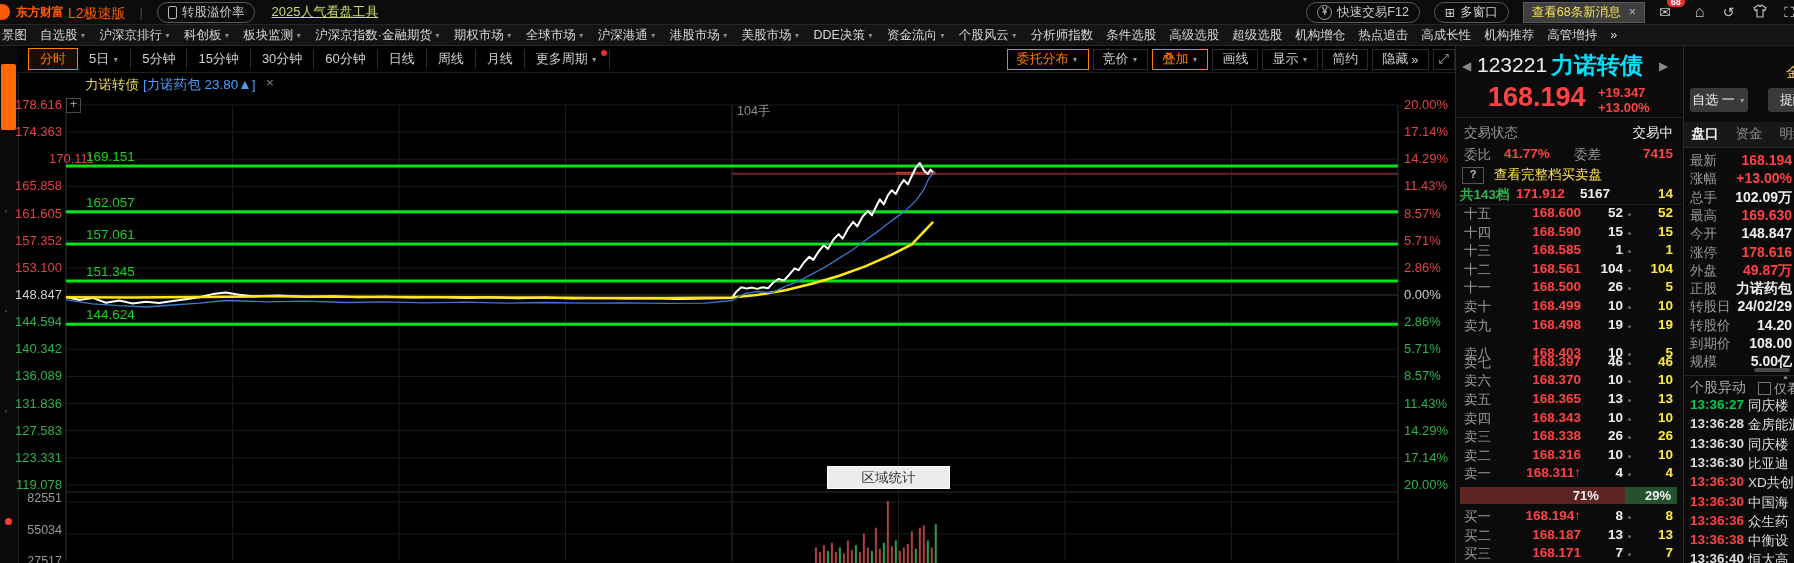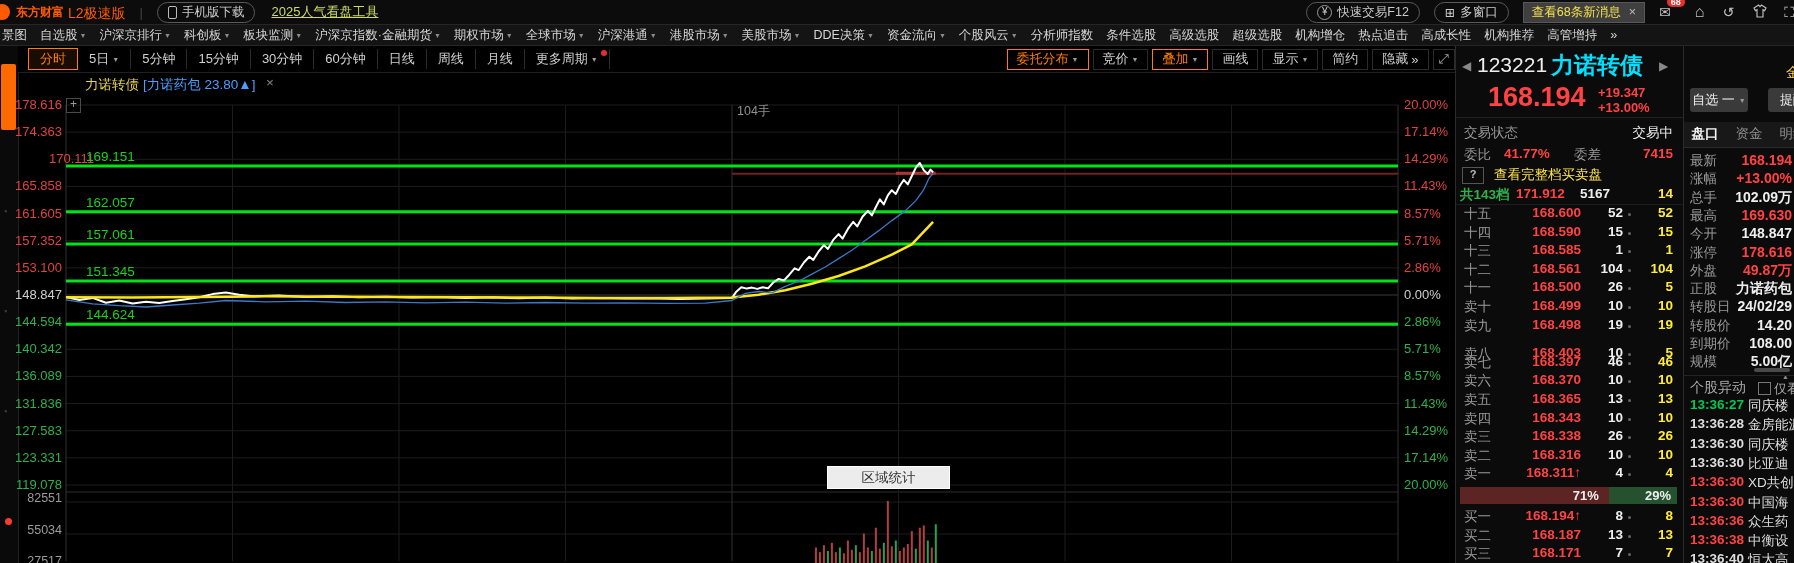--- a/index.html
+++ b/index.html
@@ -80,21 +80,21 @@
   .prow{position:absolute;left:0;width:227px;font-size:13.5px;}
   .lbl{color:#999;} .red{color:#ff4242;} .grn2{color:#2fb24a;} .wht{color:#eee;} .yel{color:#ffe34d;}
   .bold{font-weight:bold;}
   .book-row{position:absolute;left:0;width:227px;height:19px;font-size:13.5px;}
   .b-lab{position:absolute;left:8px;color:#999;}
   .b-price{position:absolute;left:40px;width:85px;text-align:right;font-weight:bold;color:#ff4242;}
   .b-v1{position:absolute;left:120px;width:47px;text-align:right;font-weight:bold;color:#eee;}
   .b-dot{position:absolute;left:172px;top:8px;width:3px;height:3px;border-radius:50%;background:#666;}
   .b-v2{position:absolute;left:166px;width:51px;text-align:right;font-weight:bold;color:#ffeb3b;}
   .ratio{position:absolute;left:4px;width:217px;height:17px;display:flex;font-size:13px;font-weight:bold;}
-  .ratio .r{background:#5d2424;color:#eee;text-align:right;padding-right:10px;line-height:17px;}
+  .ratio .r{background:#5d2424;color:#eee;text-align:right;padding-right:26px;line-height:17px;}
   .ratio .g{background:#25512e;color:#eee;text-align:right;padding-right:6px;line-height:17px;flex:1;}
   
   .btn{position:absolute;height:24px;background:#3a3a3a;border-radius:3px;color:#eee;font-size:13px;
        display:flex;align-items:center;justify-content:center;gap:4px;}
   .qtab{position:absolute;top:0;height:24px;font-size:13.5px;color:#8f8f8f;display:flex;align-items:center;}
   .qtab.active{color:#f5f5f5;font-weight:bold;}
   .tabstrip{position:absolute;left:0;top:76px;width:112px;height:25px;background:#181818;
             border-bottom:1px solid #2a2a2a;}
   .srow{position:absolute;left:0;width:112px;height:18px;font-size:13.5px;}
   .srow .sl{position:absolute;left:6px;color:#999;}
@@ -114,21 +114,21 @@
 
 <div id="app">
 
   <div id="titlebar">
     <span class="logo-circle"></span>
     <span class="logo-txt">东方财富</span>
     <span class="logo-sub">L2极速版</span>
     <span class="tb-div">|</span>
     <span class="pill">
       <span class="phone-glyph"></span>
-      <span>手机版下载</span>
+      <span>转股溢价率</span>
       </span>
     <span class="promo">2025人气看盘工具</span>
     <span class="pill" style="margin-left:auto;">
       <span style="border:1px solid #999;border-radius:50%;width:13px;height:13px;font-size:10px;line-height:12px;text-align:center;">¥</span>
       <span>快速交易F12</span>
       </span>
     <span class="pill" style="margin-left:14px;">
       <span>⊞</span>
       <span>多窗口</span>
       </span>

